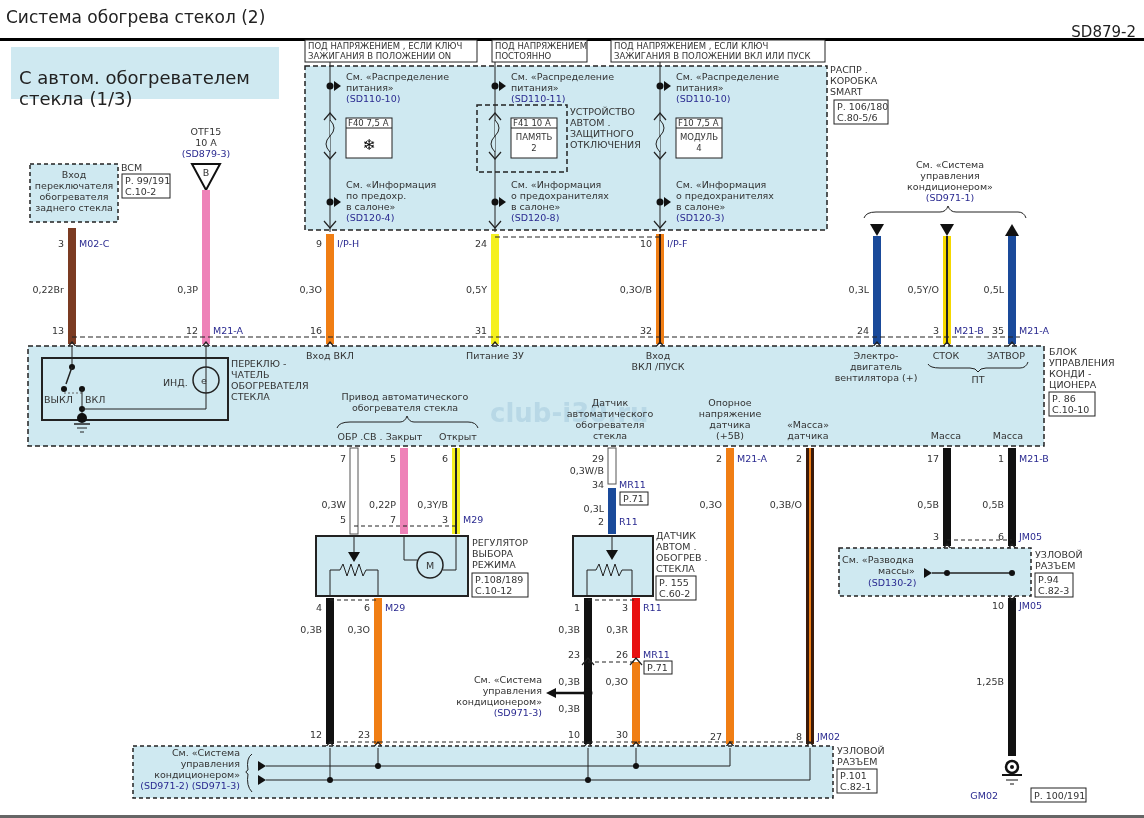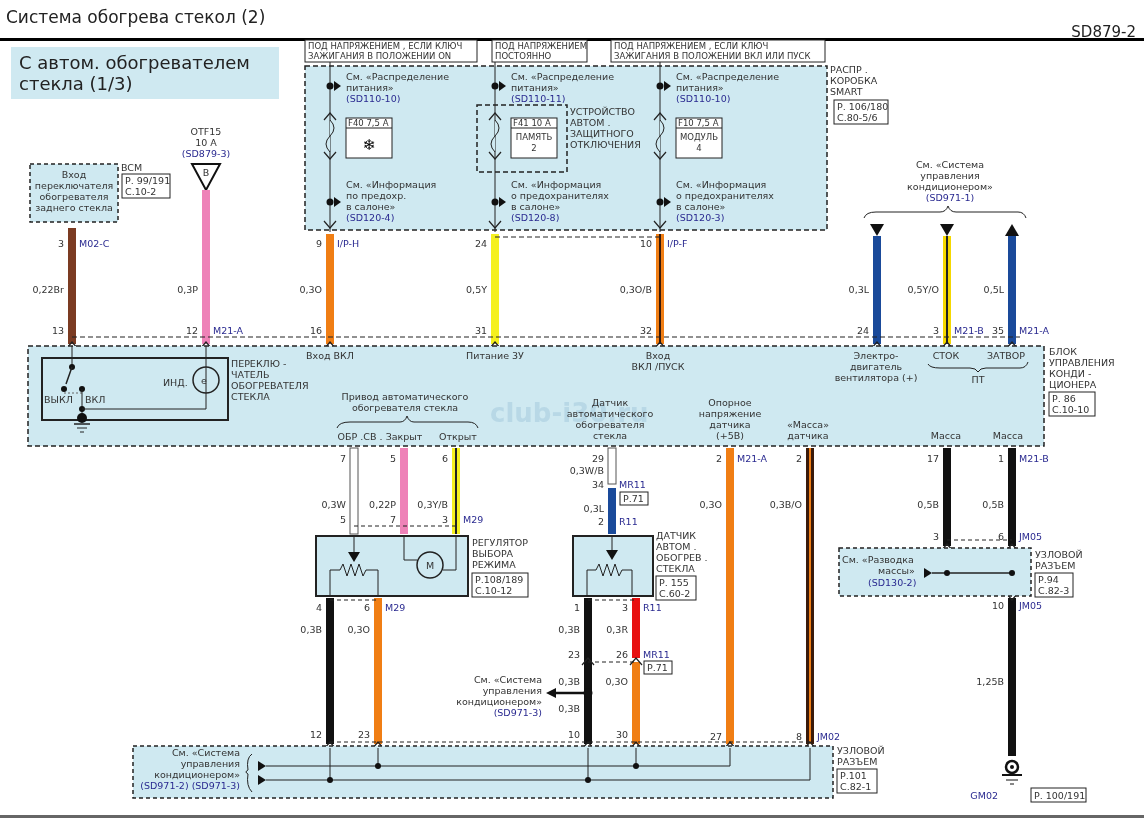--- a/index.html
+++ b/index.html
@@ -1,20 +1,20 @@
 <!DOCTYPE html>
 <html><head>
 <meta charset="utf-8">
 <style>
   html,body{margin:0;padding:0;background:#fff;}
   body{width:1144px;height:818px;position:relative;overflow:hidden;font-family:"DejaVu Sans","Liberation Sans",sans-serif;color:#222;}
   .hdr{position:absolute;left:0;top:0;width:1144px;height:38px;border-bottom:3px solid #000;}
   .hdr-title{position:absolute;left:6px;top:7px;font-size:17px;}
   .hdr-code{position:absolute;right:8px;top:23px;font-size:15px;}
-  .subtitle{position:absolute;left:11px;top:47px;width:268px;height:52px;background:#cfe9f1;font-size:18px;line-height:21px;padding:5px 8px;box-sizing:border-box;}
+  .subtitle{position:absolute;left:11px;top:47px;width:268px;height:52px;background:#cfe9f1;font-size:18px;line-height:21px;padding:20px 8px;box-sizing:border-box;}
   svg{position:absolute;left:0;top:0;}
   .t{font-family:"DejaVu Sans","Liberation Sans",sans-serif;font-size:9.5px;fill:#333;}
   .tb{fill:#2a2a90;}
   .ts{font-size:8.5px;}
   .footer{position:absolute;left:0;top:815px;width:1144px;height:3px;background:#666;}
 </style>
 </head>
 <body>
 
 <div class="hdr">

